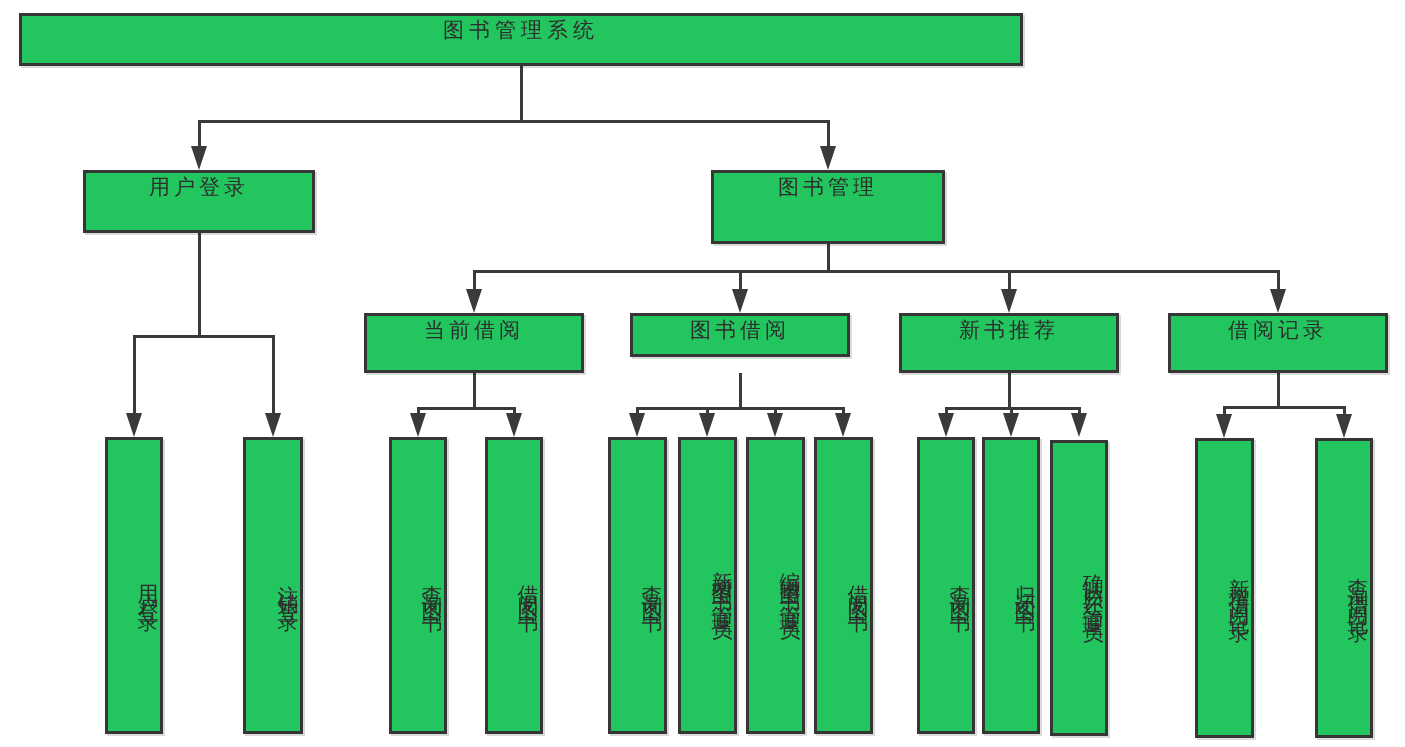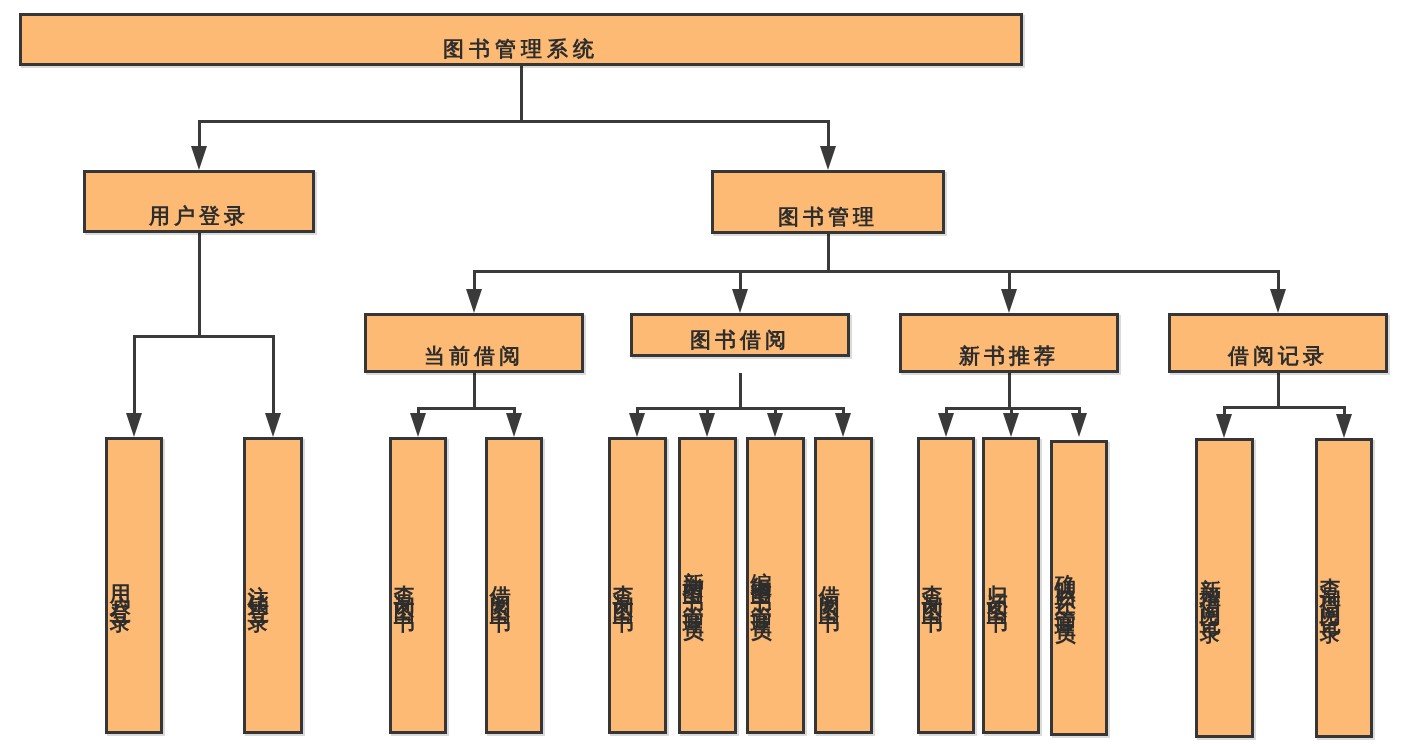--- a/index.html
+++ b/index.html
@@ -15,25 +15,24 @@
     width:1405px;height:747px;
     background:var(--bg);
     font-family:"Liberation Sans","DejaVu Sans",sans-serif;
     color:var(--text);
     overflow:hidden;
   }
   .box{
     position:absolute;
     box-sizing:border-box;
     border:3px solid var(--border);
-    background:#fdba74;
-    display:flex;align-items:flex-end;justify-content:center;
+    background:#22c55e;
+    display:flex;align-items:flex-start;justify-content:center;
     z-index:2;
     box-shadow:2px 2px 0 rgba(0,0,0,0.14);
-    font-weight:bold;
   }
   .hlabel{font-size:21px;letter-spacing:4px;white-space:nowrap;}
   .title-label{font-size:21px;letter-spacing:5px;}
   .vbox{
     writing-mode:vertical-rl;
     text-orientation:mixed;
     font-size:21px;
     letter-spacing:9px;
     line-height:1.15;
   }
@@ -120,21 +119,21 @@
   <div class="vline" style="left:1342.5px;top:406px;height:11px"></div>
   <div class="arrow" style="left:1336px;top:414px"></div>
 
   <div class="box" style="left:19px;top:13px;width:1004px;height:53px">
     <span class="title-label">图书管理系统</span>
   </div>
 
   <div class="box" style="left:83px;top:170px;width:232px;height:63px">
     <span class="hlabel">用户登录</span>
   </div>
-  <div class="box" style="left:711px;top:170px;width:234px;height:64px">
+  <div class="box" style="left:711px;top:170px;width:234px;height:74px">
     <span class="hlabel">图书管理</span>
   </div>
 
   <div class="box" style="left:364px;top:313px;width:220px;height:60px">
     <span class="hlabel">当前借阅</span>
   </div>
   <div class="box" style="left:630px;top:313px;width:220px;height:44px">
     <span class="hlabel">图书借阅</span>
   </div>
   <div class="box" style="left:899px;top:313px;width:220px;height:60px">

